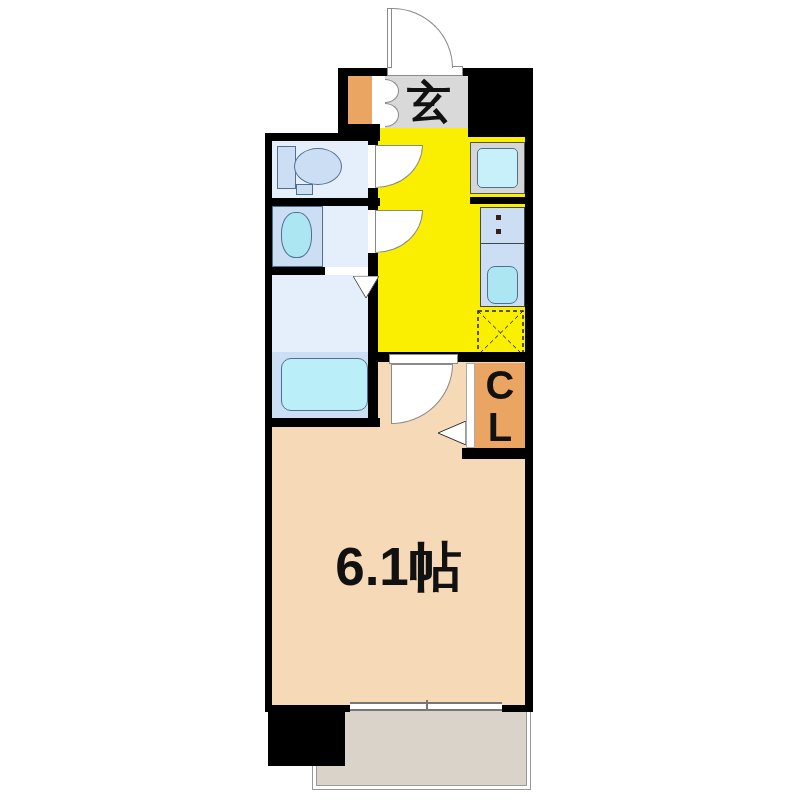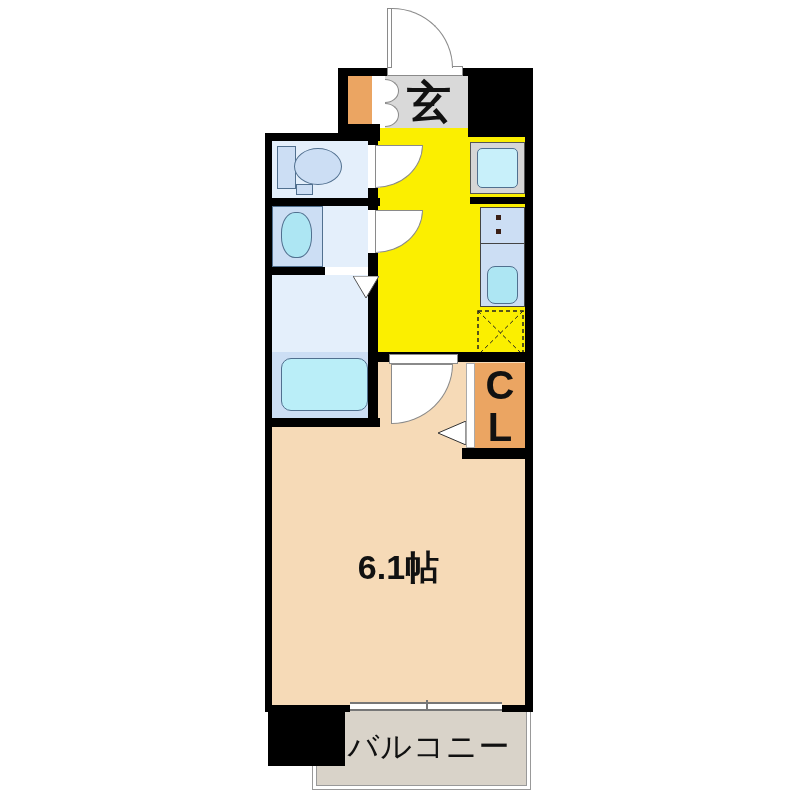--- a/index.html
+++ b/index.html
@@ -21,32 +21,31 @@
   .door-q{background:#fff;border:1px solid #8a8a8a;border-bottom-right-radius:100%;}
   .leaf{background:#fff;border:1px solid #8a8a8a;}
   .scallop{background:#fff;border:1px solid #8a8a8a;border-left:none;
            border-radius:0 100% 100% 0 / 0 50% 50% 0;}
   
   .lbl{color:#111;display:flex;align-items:center;justify-content:center;
        font-weight:600;white-space:nowrap;}
   .room-label{flex-direction:column;line-height:1.08;text-align:center;}
   .t-entrance{font-size:44px;}
   .t-room1{font-size:63px;letter-spacing:2px;}
-  .t-room2{font-size:34px;}
+  .t-room2{font-size:53px;}
   .t-cl{font-size:40px;line-height:42px;}
   .t-balcony{font-size:31px;font-weight:500;letter-spacing:1px;}
 </style>
 </head>
 <body>
 
 <div class="plan">
 
   <div class="abs white" style="left:312px;top:706px;width:219px;height:84px;border:1px solid #999;"></div>
   <div class="abs balcony-fill" style="left:316px;top:710px;width:211px;height:76px;border:1px solid #999;"></div>
-  <div class="abs lbl t-balcony" style="left:336px;top:726px;width:186px;height:42px;">バルコニー</div>
 
   <div class="abs peach" style="left:272px;top:358px;width:253px;height:348px;"></div>
   <div class="abs lbl room-label" style="left:272px;top:492px;width:253px;height:150px;">
     <span class="t-room2">6.1帖</span>
   </div>
 
   <div class="abs yellow" style="left:378px;top:128px;width:147px;height:224px;"></div>
 
   <div class="abs white" style="left:372px;top:76px;width:13px;height:52px;"></div>
   <div class="abs gray-floor" style="left:385px;top:76px;width:83px;height:52px;"></div>

